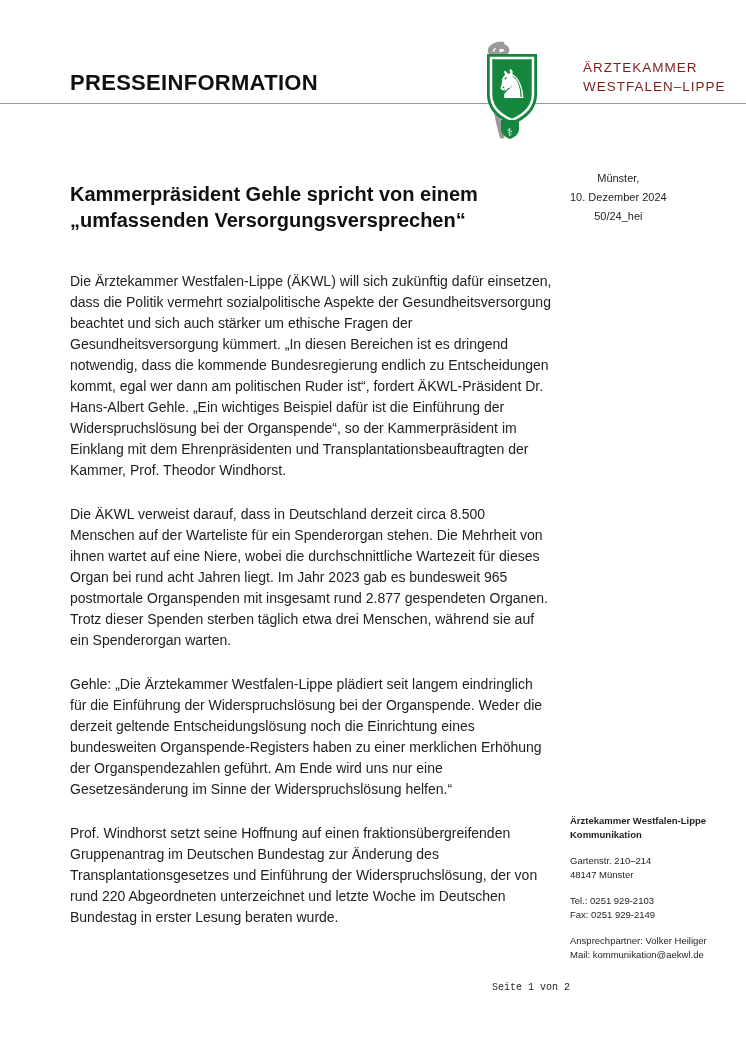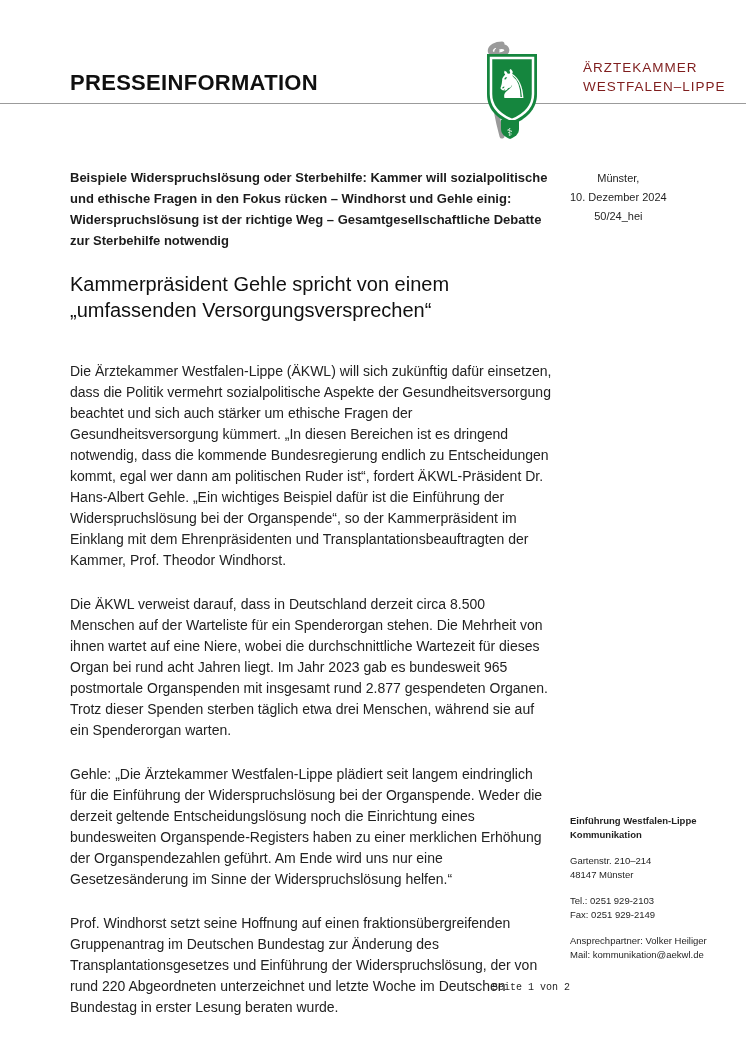--- a/index.html
+++ b/index.html
@@ -60,24 +60,24 @@
   }
   .lead {
     font-size: 13px;
     font-weight: 700;
     line-height: 21px;
     color: #1c1c1c;
     margin-bottom: 20px;
   }
   .headline {
     font-size: 20px;
-    font-weight: 400;
+    font-weight: 700;
     line-height: 26px;
     color: #101010;
-    margin-top: 8px;
+    margin-top: 14px;
     margin-bottom: 38px;
   }
   .para {
     font-size: 14px;
     line-height: 21px;
     margin-bottom: 23px;
     color: #222222;
   }
 
   
@@ -137,37 +137,36 @@
       <text x="44" y="96" font-size="11" fill="#ffffff" text-anchor="middle" font-family="DejaVu Sans, sans-serif">⚕</text>
     </g>
   </svg>
 
   <div class="logo-text">
     <div>ÄRZTEKAMMER</div>
     <div>WESTFALEN–LIPPE</div>
   </div>
 
   <div class="main">
-    <p class="lead">Beispiele Widerspruchslösung oder Sterbehilfe: Kammer will sozialpolitische und ethische Fragen in den Fokus rücken – Windhorst und Gehle einig: Widerspruchslösung ist der richtige Weg – Gesamtgesellschaftliche Debatte zur Sterbehilfe notwendig</p>
     <h2 class="headline">Kammerpräsident Gehle spricht von einem „umfassenden Versorgungsversprechen“</h2>
     <p class="para">Die Ärztekammer Westfalen-Lippe (ÄKWL) will sich zukünftig dafür einsetzen, dass die Politik vermehrt sozialpolitische Aspekte der Gesundheitsversorgung beachtet und sich auch stärker um ethische Fragen der Gesundheitsversorgung kümmert. „In diesen Bereichen ist es dringend notwendig, dass die kommende Bundesregierung endlich zu Entscheidungen kommt, egal wer dann am politischen Ruder ist“, fordert ÄKWL-Präsident Dr. Hans-Albert Gehle. „Ein wichtiges Beispiel dafür ist die Einführung der Widerspruchslösung bei der Organspende“, so der Kammerpräsident im Einklang mit dem Ehrenpräsidenten und Transplantationsbeauftragten der Kammer, Prof. Theodor Windhorst.</p>
     <p class="para">Die ÄKWL verweist darauf, dass in Deutschland derzeit circa 8.500 Menschen auf der Warteliste für ein Spenderorgan stehen. Die Mehrheit von ihnen wartet auf eine Niere, wobei die durchschnittliche Wartezeit für dieses Organ bei rund acht Jahren liegt. Im Jahr 2023 gab es bundesweit 965 postmortale Organspenden mit insgesamt rund 2.877 gespendeten Organen. Trotz dieser Spenden sterben täglich etwa drei Menschen, während sie auf ein Spenderorgan warten.</p>
     <p class="para">Gehle: „Die Ärztekammer Westfalen-Lippe plädiert seit langem eindringlich für die Einführung der Widerspruchslösung bei der Organspende. Weder die derzeit geltende Entscheidungslösung noch die Einrichtung eines bundesweiten Organspende-Registers haben zu einer merklichen Erhöhung der Organspendezahlen geführt. Am Ende wird uns nur eine Gesetzesänderung im Sinne der Widerspruchslösung helfen.“</p>
     <p class="para">Prof. Windhorst setzt seine Hoffnung auf einen fraktionsübergreifenden Gruppenantrag im Deutschen Bundestag zur Änderung des Transplantationsgesetzes und Einführung der Widerspruchslösung, der von rund 220 Abgeordneten unterzeichnet und letzte Woche im Deutschen Bundestag in erster Lesung beraten wurde.</p>
   </div>
 
   <div class="meta">
     <div>Münster,</div>
     <div>10. Dezember 2024</div>
     <div class="meta-ref">50/24_hei</div>
   </div>
 
   <div class="contact">
     <div class="contact-group">
-      <div class="bold">Einführung Westfalen-Lippe</div>
+      <div class="bold">Ärztekammer Westfalen-Lippe</div>
       <div class="bold">Kommunikation</div>
     </div>
     <div class="contact-group">
       <div>Gartenstr. 210–214</div>
       <div>48147 Münster</div>
     </div>
     <div class="contact-group">
       <div>Tel.: 0251 929-2103</div>
       <div>Fax: 0251 929-2149</div>
     </div>

